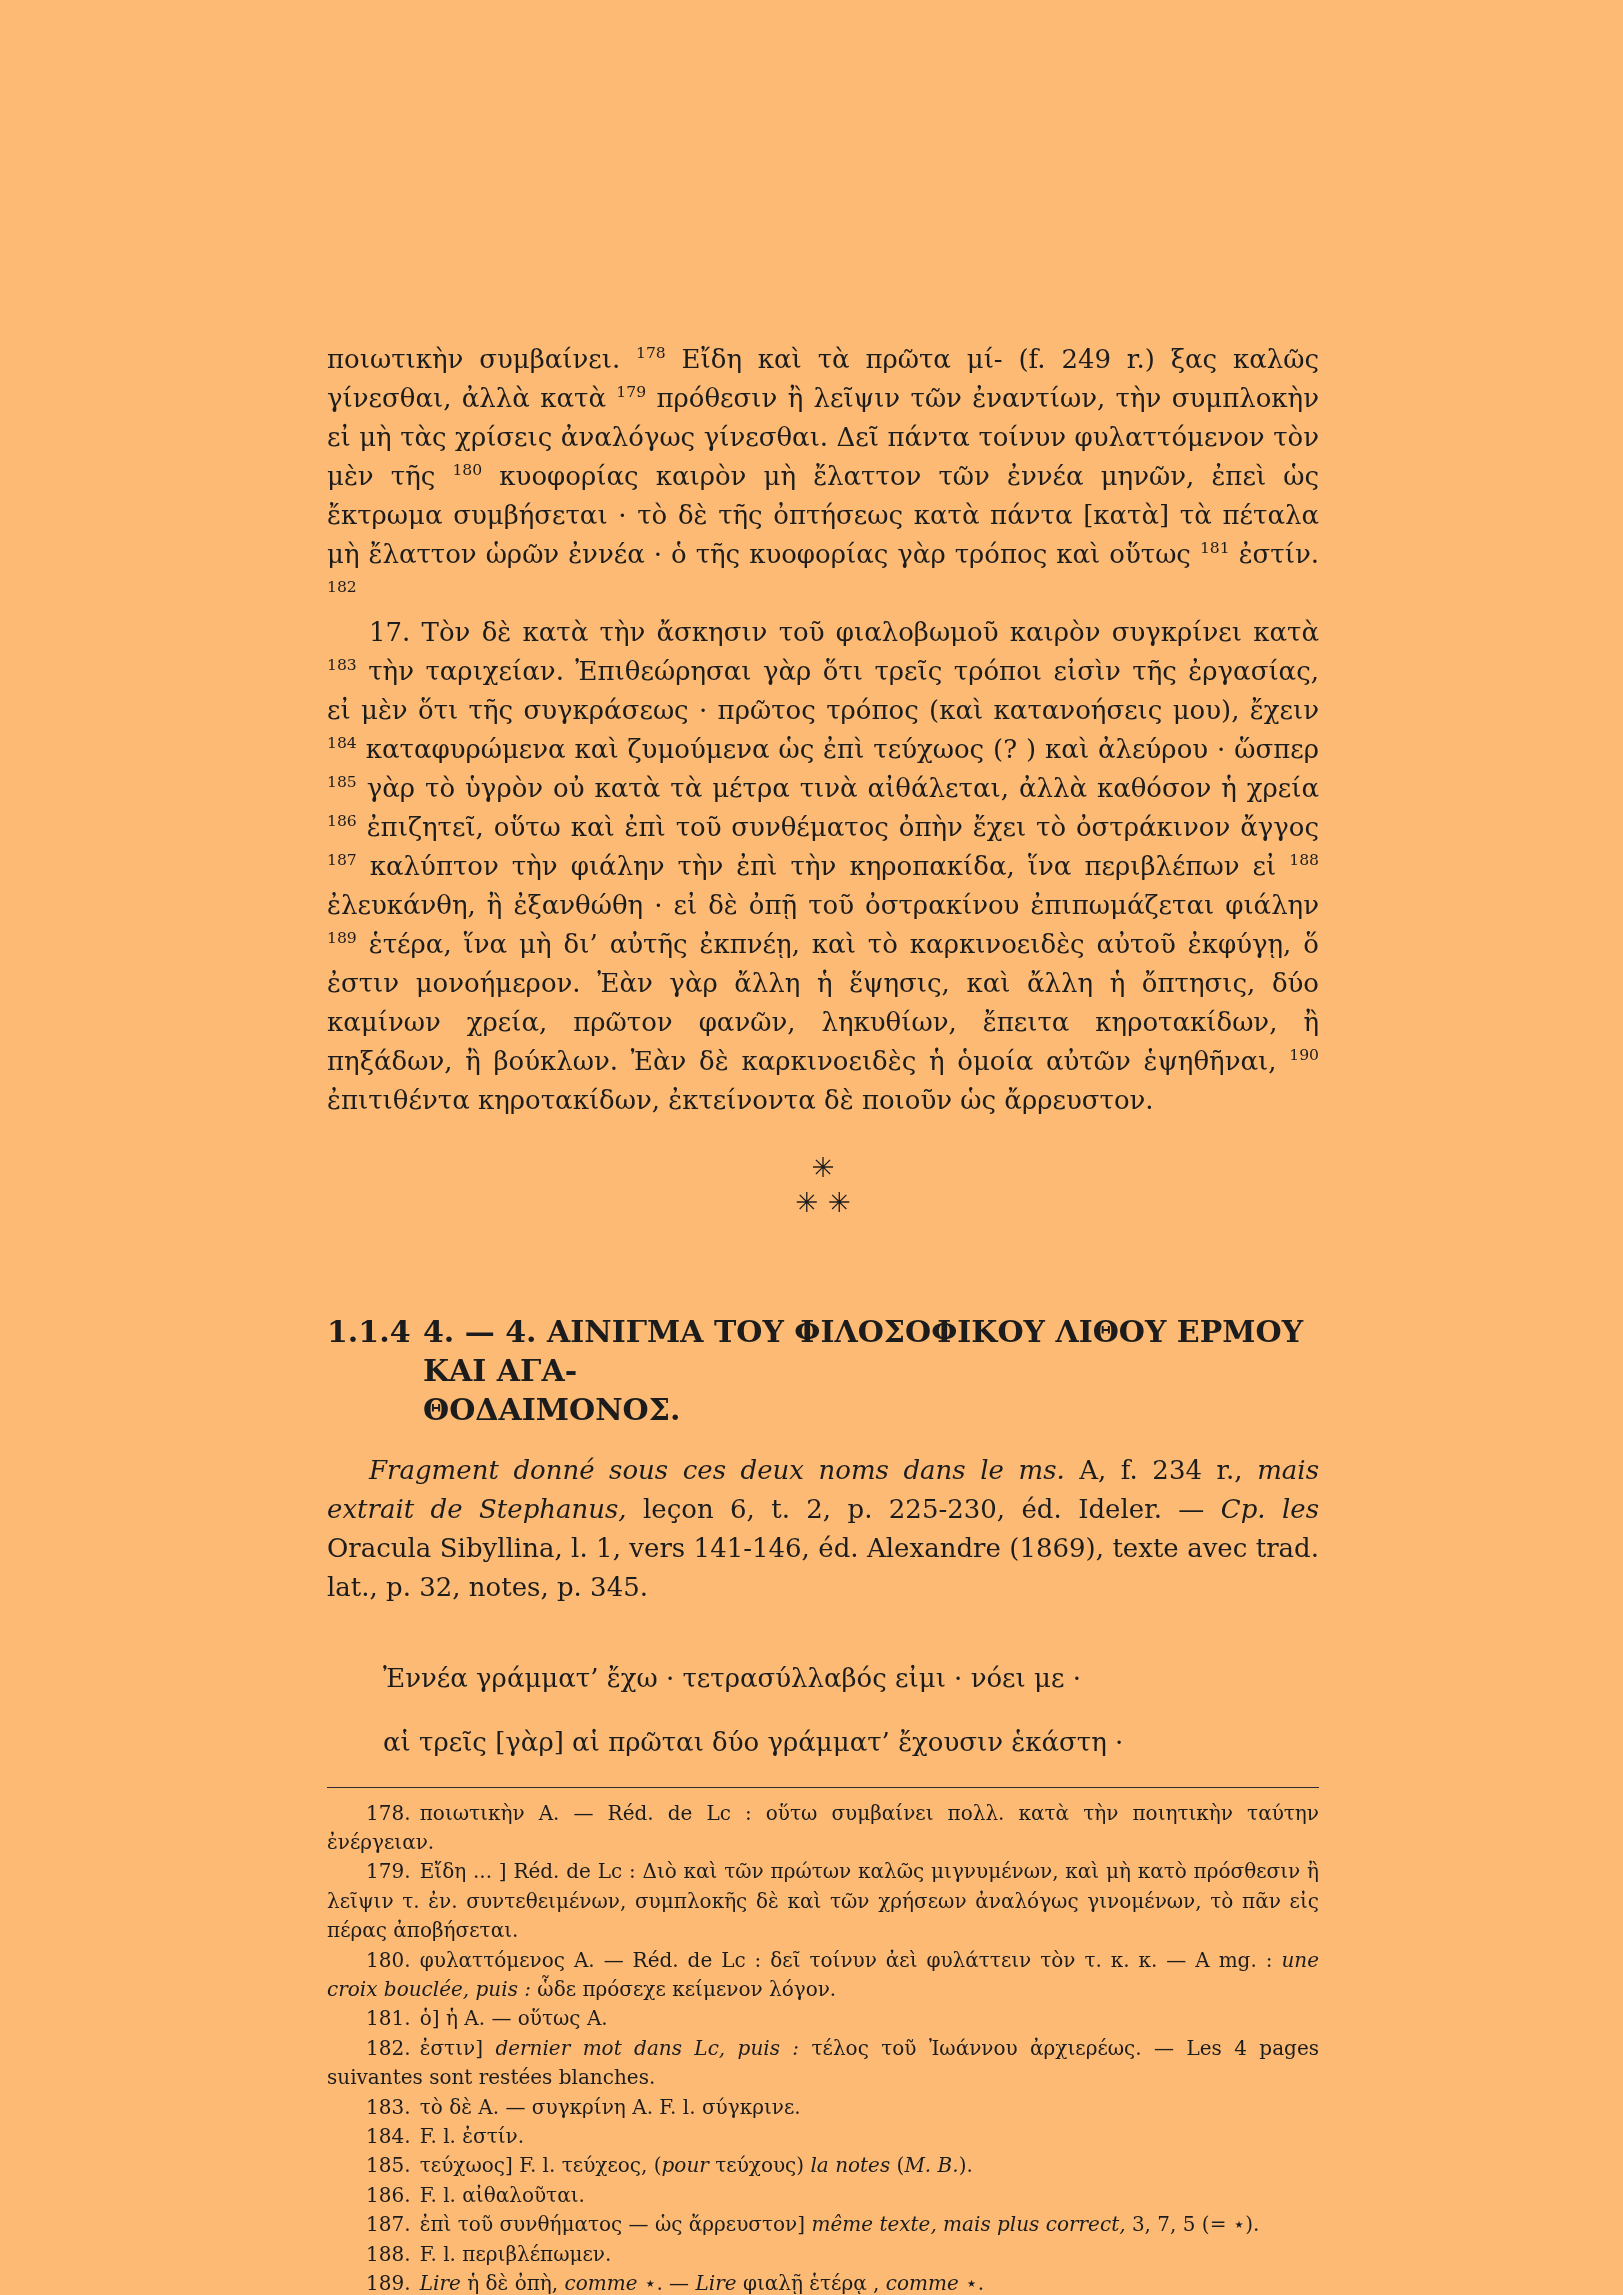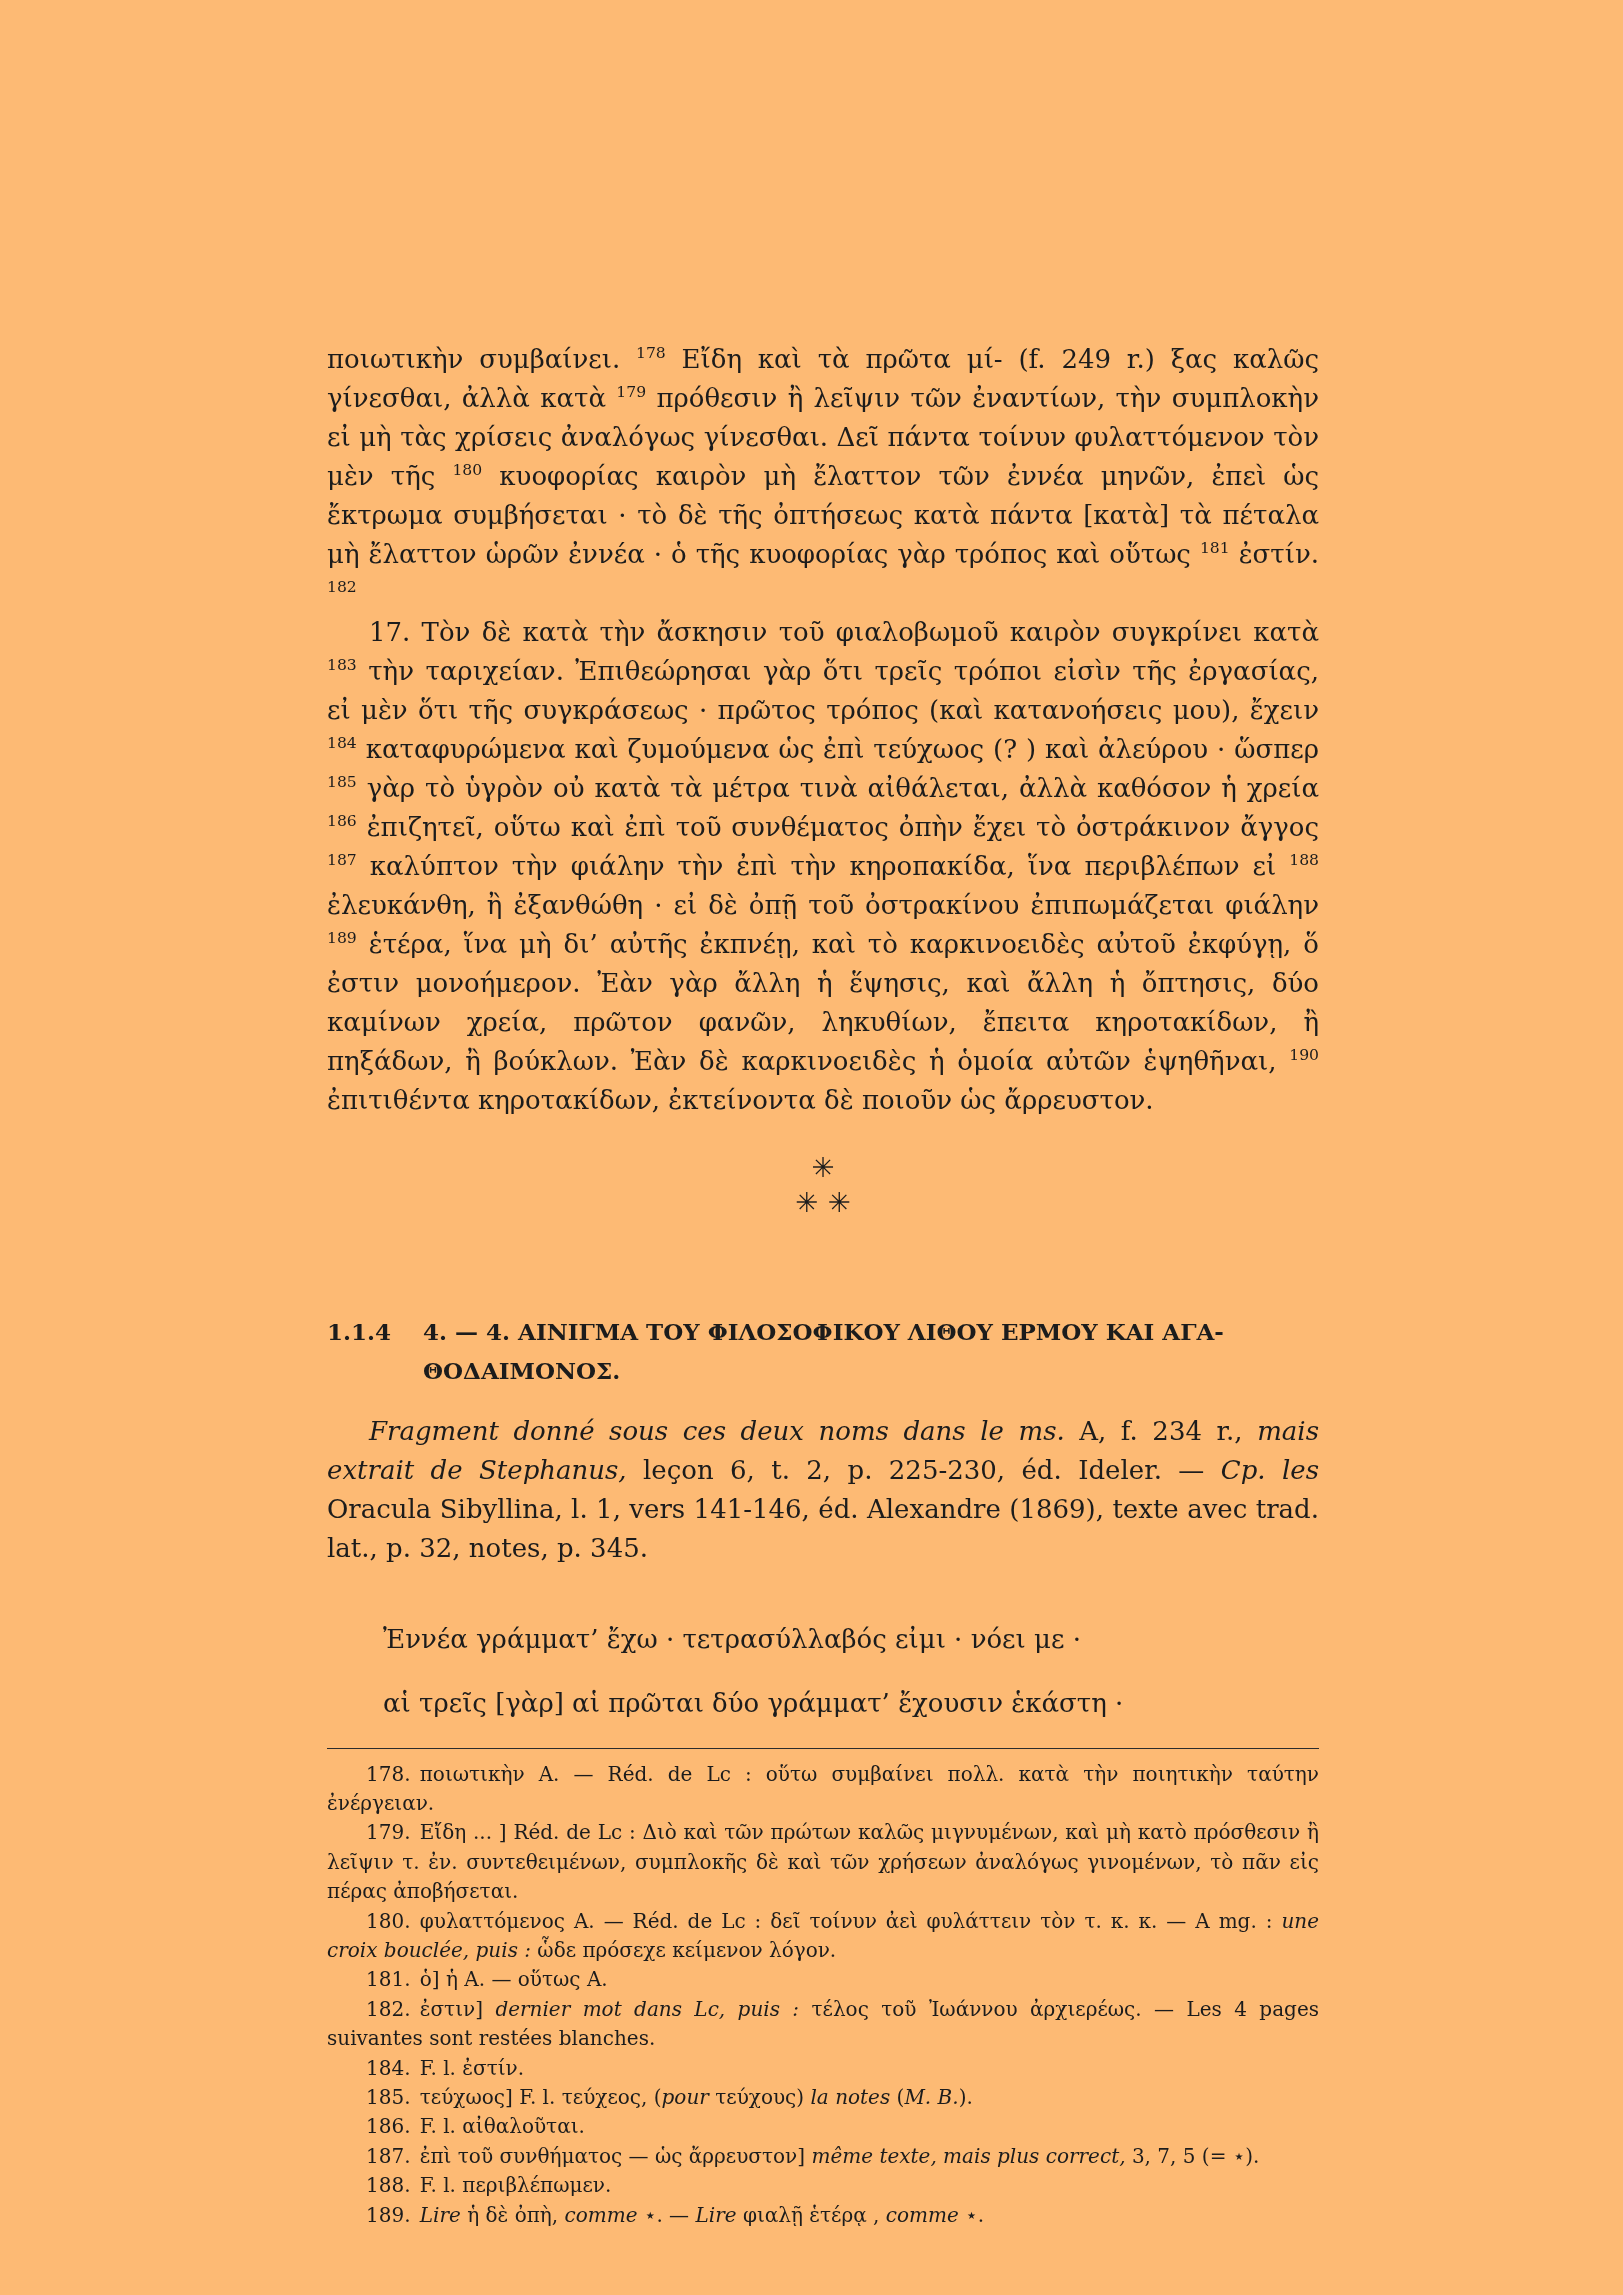--- a/index.html
+++ b/index.html
@@ -34,21 +34,21 @@
     text-align: center;
     font-size: 27.5px;
     line-height: 35px;
   }
   .ast-bottom { letter-spacing: .35em; text-indent: .35em; }
 
   .heading {
     display: flex;
     margin: 92px 0 22px 0;
     font-weight: bold;
-    font-size: 23px;
+    font-size: 30px;
     line-height: 39px;
   }
   .heading-num { flex: 0 0 96px; }
   .heading-title { flex: 1; }
 
   .verses { margin-top: 52px; margin-left: 56px; }
   .verse { margin: 0 0 25px 0; font-size: 26px; line-height: 39px; }
 
   .footnote-rule {
     margin-top: 9.2px;
@@ -106,20 +106,21 @@
     </div>
 
     <hr class="footnote-rule">
 
     <div class="footnotes">
       <p class="footnote"><span class="fn-num">178.</span><span><span>ποιωτικὴν A. — Réd. de Lc : οὕτω συμβαίνει πολλ. κατὰ τὴν ποιητικὴν ταύτην ἐνέργειαν.</span></span></p>
       <p class="footnote"><span class="fn-num">179.</span><span><span>Εἴδη ... ] Réd. de Lc : Διὸ καὶ τῶν πρώτων καλῶς μιγνυμένων, καὶ μὴ κατὸ πρόσθεσιν ἢ λεῖψιν τ. ἐν. συντεθειμένων, συμπλοκῆς δὲ καὶ τῶν χρήσεων ἀναλόγως γινομένων, τὸ πᾶν εἰς πέρας ἀποβήσεται.</span></span></p>
       <p class="footnote"><span class="fn-num">180.</span><span><span>φυλαττόμενος A. — Réd. de Lc : δεῖ τοίνυν ἀεὶ φυλάττειν τὸν τ. κ. κ. — A mg. : </span><span class="it">une croix bouclée, puis :</span><span> ὧδε πρόσεχε κείμενον λόγον.</span></span></p>
       <p class="footnote"><span class="fn-num">181.</span><span><span>ὁ] ἡ A. — οὕτως A.</span></span></p>
       <p class="footnote"><span class="fn-num">182.</span><span><span>ἐστιν] </span><span class="it">dernier mot dans Lc, puis :</span><span> τέλος τοῦ Ἰωάννου ἀρχιερέως. — Les 4 pages suivantes sont restées blanches.</span></span></p>
+      <p class="footnote"><span class="fn-num">183.</span><span><span>τὸ δὲ A. — συγκρίνη A. F. l. σύγκρινε.</span></span></p>
       <p class="footnote"><span class="fn-num">184.</span><span><span>F. l. ἐστίν.</span></span></p>
       <p class="footnote"><span class="fn-num">185.</span><span><span>τεύχωος] F. l. τεύχεος, (</span><span class="it">pour</span><span> τεύχους) </span><span class="it">la notes</span><span> (</span><span class="it">M. B.</span><span>).</span></span></p>
       <p class="footnote"><span class="fn-num">186.</span><span><span>F. l. αἰθαλοῦται.</span></span></p>
       <p class="footnote"><span class="fn-num">187.</span><span><span>ἐπὶ τοῦ συνθήματος — ὡς ἄρρευστον] </span><span class="it">même texte, mais plus correct,</span><span> 3, 7, 5 (= ⋆).</span></span></p>
       <p class="footnote"><span class="fn-num">188.</span><span><span>F. l. περιβλέπωμεν.</span></span></p>
       <p class="footnote"><span class="fn-num">189.</span><span><span class="it">Lire</span><span> ἡ δὲ ὀπὴ, </span><span class="it">comme</span><span> ⋆. — </span><span class="it">Lire</span><span> φιαλῇ ἑτέρᾳ , </span><span class="it">comme</span><span> ⋆.</span></span></p>
 
     </div>
 
   </div>

